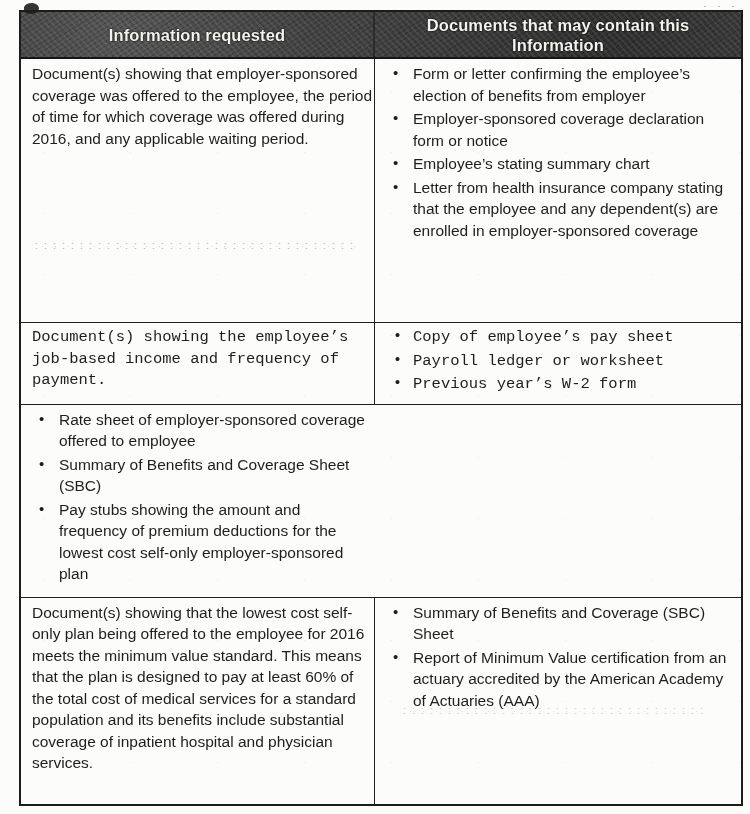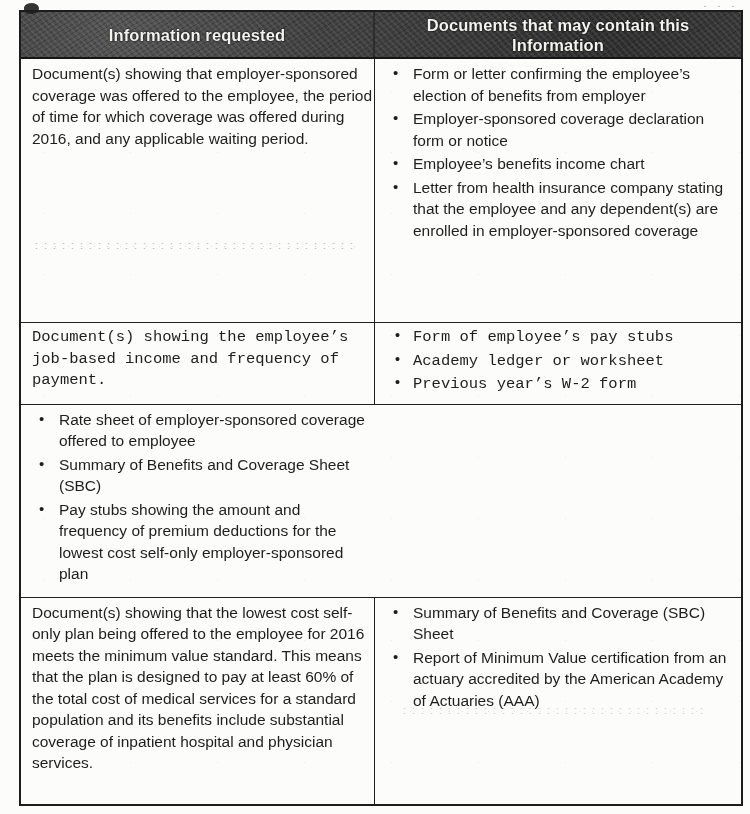--- a/index.html
+++ b/index.html
@@ -114,31 +114,31 @@
     <div class="th th-left">Information requested</div>
     <div class="th">Documents that may contain this Information</div>
   </div>
   <div id="table-rows">
       <div class="trow" style="min-height: 263px;">
         <div class="cell cell-left">Document(s) showing that employer-sponsored coverage was offered to the employee, the period of time for which coverage was offered during 2016, and any applicable waiting period.</div>
         <div class="cell cell-right">
           <ul class="doc-list">
             <li class="doc-item"><span class="bullet">•</span><span>Form or letter confirming the employee’s election of benefits from employer</span></li>
             <li class="doc-item"><span class="bullet">•</span><span>Employer-sponsored coverage declaration form or notice</span></li>
-            <li class="doc-item"><span class="bullet">•</span><span>Employee’s benefits income chart</span></li>
+            <li class="doc-item"><span class="bullet">•</span><span>Employee’s stating summary chart</span></li>
             <li class="doc-item"><span class="bullet">•</span><span>Letter from health insurance company stating that the employee and any dependent(s) are enrolled in employer-sponsored coverage</span></li>
           </ul>
         </div>
       </div>
       <div class="trow" style="min-height: 69px; font-family: Liberation Mono, monospace;">
         <div class="cell cell-left">Document(s) showing the employee’s job-based income and frequency of payment.</div>
         <div class="cell cell-right">
           <ul class="doc-list">
-            <li class="doc-item"><span class="bullet">•</span><span>Form of employee’s pay stubs</span></li>
-            <li class="doc-item"><span class="bullet">•</span><span>Academy ledger or worksheet</span></li>
+            <li class="doc-item"><span class="bullet">•</span><span>Copy of employee’s pay sheet</span></li>
+            <li class="doc-item"><span class="bullet">•</span><span>Payroll ledger or worksheet</span></li>
             <li class="doc-item"><span class="bullet">•</span><span>Previous year’s W-2 form</span></li>
           </ul>
         </div>
       </div>
       <div class="trow" style="min-height: 193px;">
         <div class="cell cell-right">
           <ul class="doc-list">
             <li class="doc-item"><span class="bullet">•</span><span>Rate sheet of employer-sponsored coverage offered to employee</span></li>
             <li class="doc-item"><span class="bullet">•</span><span>Summary of Benefits and Coverage Sheet (SBC)</span></li>
             <li class="doc-item"><span class="bullet">•</span><span>Pay stubs showing the amount and frequency of premium deductions for the lowest cost self-only employer-sponsored plan</span></li>

